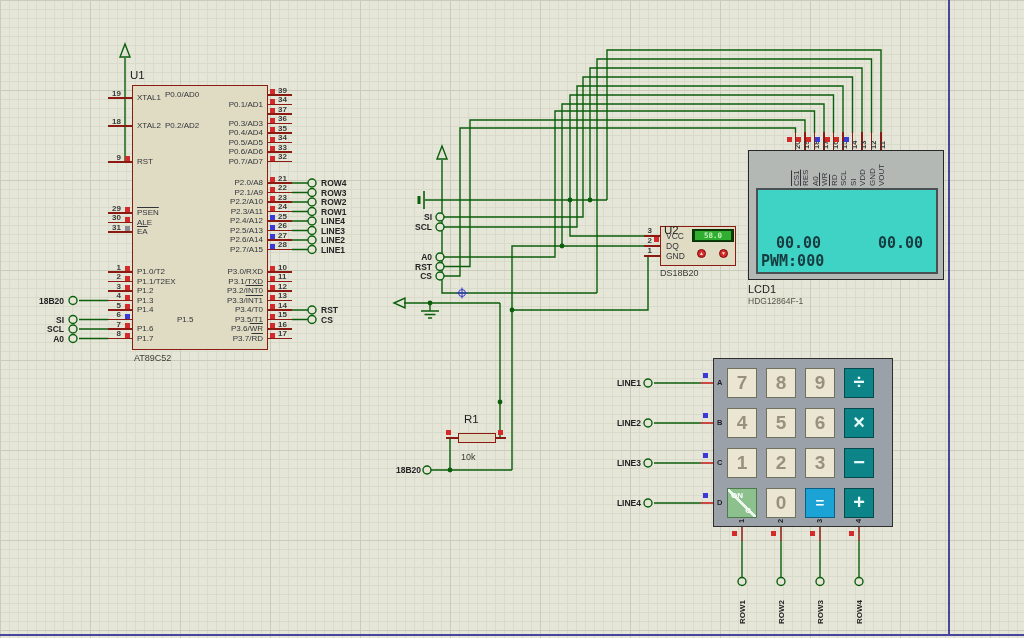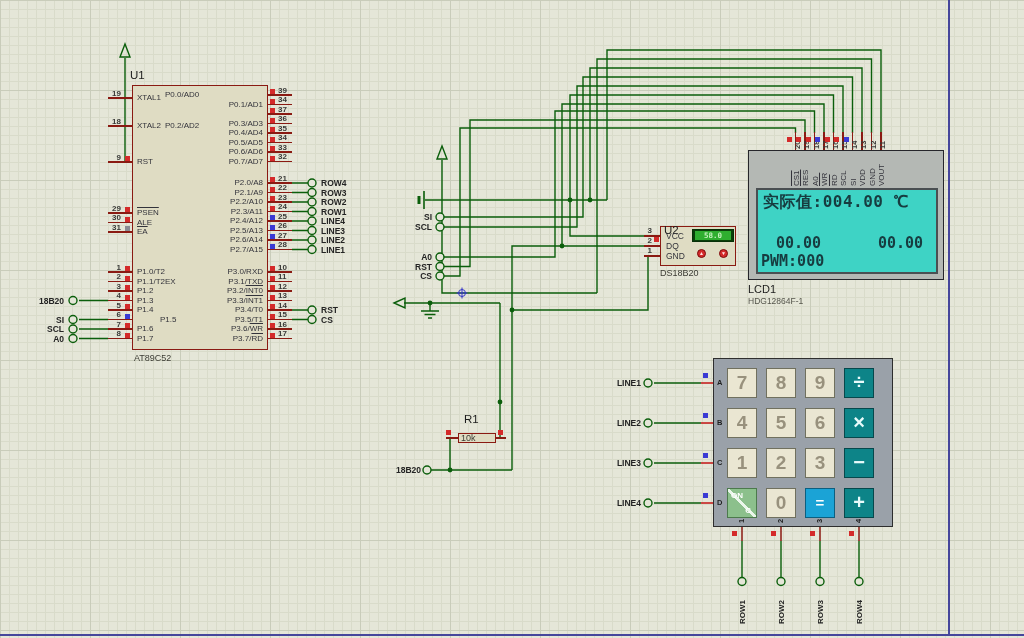--- a/index.html
+++ b/index.html
@@ -156,26 +156,25 @@
   <div id="u2-disp-in">58.0</div>
   <div class="u2btn" style="left:697px;top:249px;">▲</div>
   <div class="u2btn" style="left:719px;top:249px;">▼</div>
 
   <div class="stub" style="left:446px;top:437.3px;width:12px;height:1.5px;"></div>
   <div class="stub" style="left:496px;top:437.3px;width:10px;height:1.5px;"></div>
   <div id="r1-box"></div>
   <div class="sq" style="left:446px;top:430px;background:#d42a2a;"></div>
   <div class="sq" style="left:498px;top:430px;background:#d42a2a;"></div>
   <div class="reflbl" style="left:464px;top:413px;">R1</div>
-  <div class="partlbl" style="left:461px;top:433px;">10k</div>
+  <div class="partlbl" style="left:461px;top:452px;">10k</div>
   <div class="netlbl" style="left:372px;top:465px;width:49px;text-align:right;">18B20</div>
 
   <div id="lcd-body"></div>
   <div id="lcd-screen"></div>
-  <div class="lcdtxt" style="left:763px;top:192px;font-size:16px;letter-spacing:0.5px;">实际值:004.00 ℃</div>
   <div class="lcdtxt" style="left:776px;top:234px;font-size:15px;">00.00</div>
   <div class="lcdtxt" style="left:878px;top:234px;font-size:15px;">00.00</div>
   <div class="lcdtxt" style="left:761px;top:252px;font-size:15px;">PWM:000</div>
   <div class="reflbl" style="left:748px;top:283px;font-size:11px;">LCD1</div>
   <div class="partlbl" style="left:748px;top:296px;font-size:8.5px;color:#55554c;">HDG12864F-1</div>
 
   <div id="keypad-body"></div>
 
   <div id="border-right"></div>
   <div id="border-bottom"></div>
@@ -219,21 +218,21 @@
     <div class="pnum" style="left: 104px; top: 291px; width: 17px; text-align: right;">4</div>
     <div class="sq" style="left: 125px; top: 294.5px; background: rgb(212, 42, 42);"></div>
     <div class="pname" style="left: 137px; top: 295.7px;"><span>P1.3</span></div>
     <div class="stub" style="left: 108px; top: 309.3px; width: 24px; height: 1.4px;"></div>
     <div class="pnum" style="left: 104px; top: 300.5px; width: 17px; text-align: right;">5</div>
     <div class="sq" style="left: 125px; top: 304px; background: rgb(212, 42, 42);"></div>
     <div class="pname" style="left: 137px; top: 305.2px;"><span>P1.4</span></div>
     <div class="stub" style="left: 108px; top: 318.8px; width: 24px; height: 1.4px;"></div>
     <div class="pnum" style="left: 104px; top: 310px; width: 17px; text-align: right;">6</div>
     <div class="sq" style="left: 125px; top: 313.5px; background: rgb(58, 58, 212);"></div>
-    <div class="pname" style="left: 120px; top: 314.7px; padding-left: 40px;"><span>P1.5</span></div>
+    <div class="pname" style="left: 137px; top: 314.7px; padding-left: 40px;"><span>P1.5</span></div>
     <div class="stub" style="left: 108px; top: 328.3px; width: 24px; height: 1.4px;"></div>
     <div class="pnum" style="left: 104px; top: 319.5px; width: 17px; text-align: right;">7</div>
     <div class="sq" style="left: 125px; top: 323px; background: rgb(212, 42, 42);"></div>
     <div class="pname" style="left: 137px; top: 324.2px;"><span>P1.6</span></div>
     <div class="stub" style="left: 108px; top: 337.8px; width: 24px; height: 1.4px;"></div>
     <div class="pnum" style="left: 104px; top: 329px; width: 17px; text-align: right;">8</div>
     <div class="sq" style="left: 125px; top: 332.5px; background: rgb(212, 42, 42);"></div>
     <div class="pname" style="left: 137px; top: 333.7px;"><span>P1.7</span></div>
     <div class="stub" style="left: 268px; top: 94.3px; width: 24px; height: 1.4px;"></div>
     <div class="pnum" style="left: 278px; top: 85.5px; width: 17px;">39</div>

